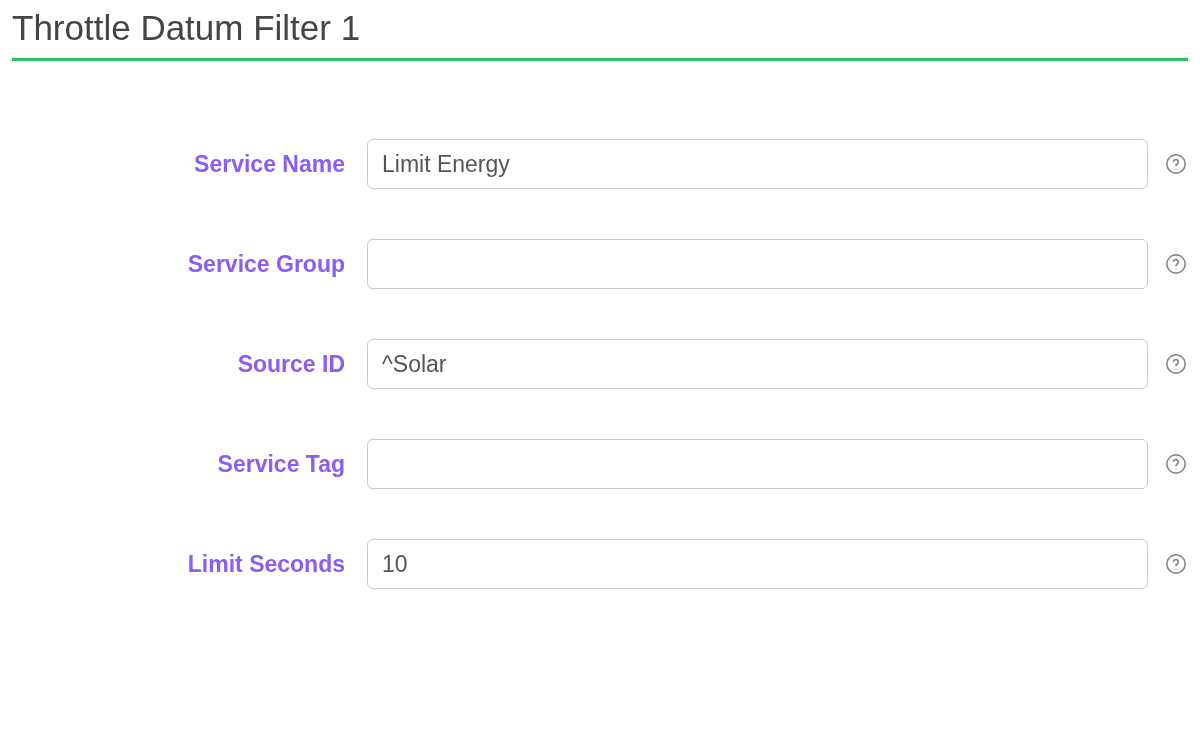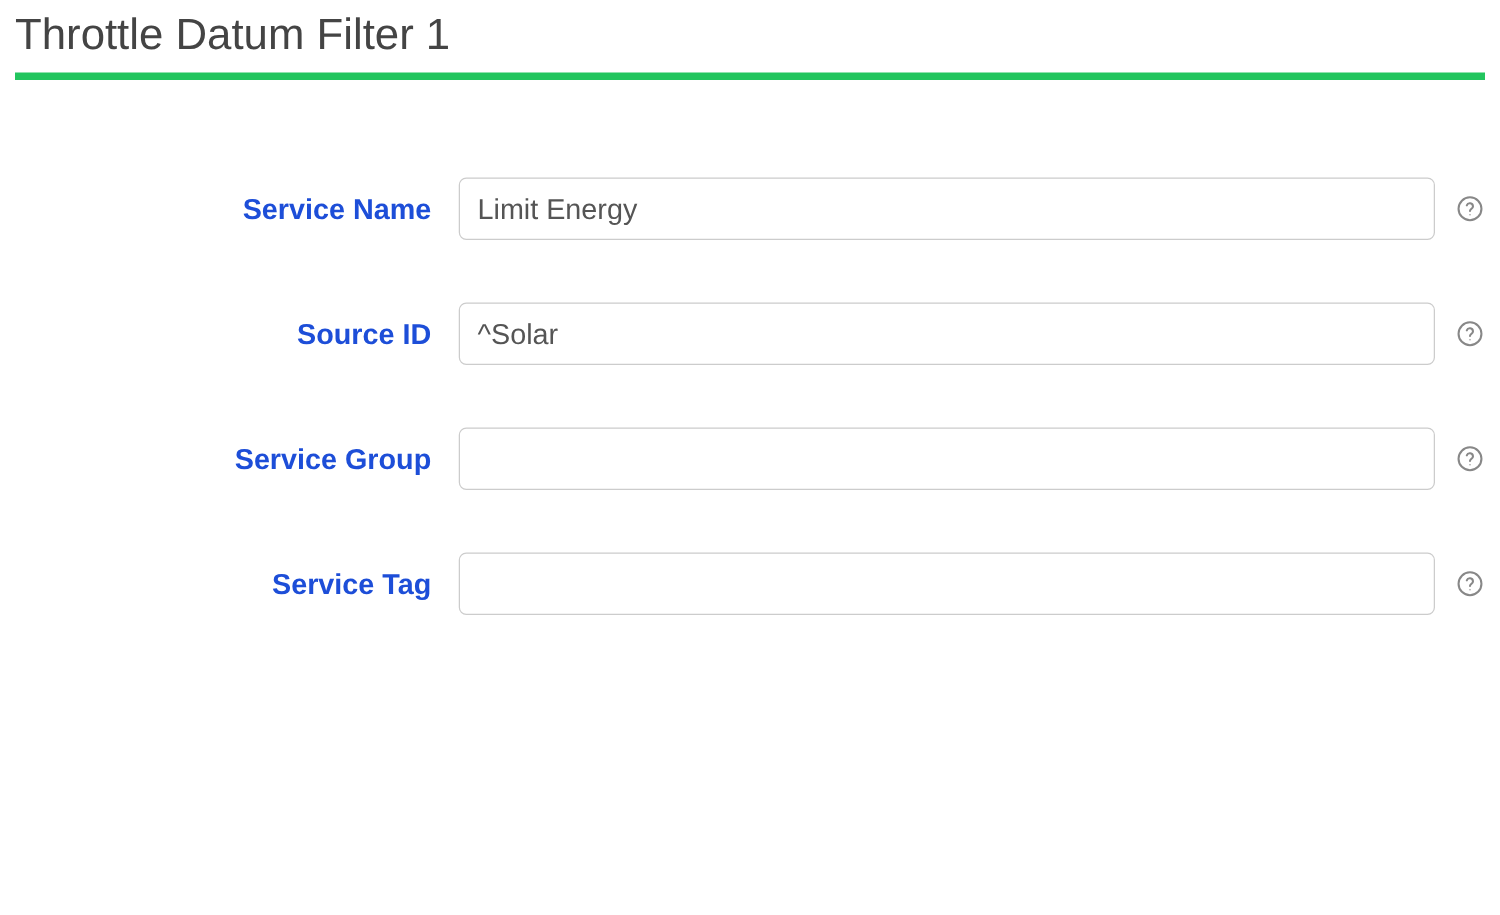--- a/index.html
+++ b/index.html
@@ -16,38 +16,38 @@
       padding: 0;
     }
     .page {
       padding: 8px 12px 0 12px;
     }
     .page-title {
       font-size: 35px;
       font-weight: 400;
       color: #444;
       padding-bottom: 10px;
-      border-bottom: 6px solid #22c55e;
+      border-bottom: 3px solid #22c55e;
       margin-bottom: 78px;
     }
     .form {
       width: 100%;
     }
     .form-row {
       display: flex;
       align-items: center;
       margin-bottom: 50px;
     }
     .form-label {
       width: 355px;
       text-align: right;
       padding-right: 22px;
       font-size: 23px;
       font-weight: 700;
-      color: #1d4ed8;
+      color: #8b5cf6;
     }
     .form-input-wrap {
       flex: 1;
       display: flex;
       align-items: center;
       gap: 16px;
     }
     .form-input {
       flex: 1;
       height: 50px;
@@ -91,37 +91,37 @@
           <svg viewBox="0 0 24 24" stroke-width="1.8">
             <circle cx="12" cy="12" r="10"></circle>
             <path d="M9.2 9a2.8 2.8 0 0 1 5.4 1c0 1.8-2.6 2.2-2.6 4" stroke-linecap="round"></path>
             <circle cx="12" cy="17.2" r="0.6" fill="#888" stroke="none"></circle>
           </svg>
         </span>
       </div>
     </div>
 
     <div class="form-row">
-      <label class="form-label">Source ID</label>
+      <label class="form-label">Service Group</label>
       <div class="form-input-wrap">
-        <input type="text" class="form-input" value="^Solar" style="">
+        <input type="text" class="form-input" value="" style="">
         <span class="help-icon">
           <svg viewBox="0 0 24 24" stroke-width="1.8">
             <circle cx="12" cy="12" r="10"></circle>
             <path d="M9.2 9a2.8 2.8 0 0 1 5.4 1c0 1.8-2.6 2.2-2.6 4" stroke-linecap="round"></path>
             <circle cx="12" cy="17.2" r="0.6" fill="#888" stroke="none"></circle>
           </svg>
         </span>
       </div>
     </div>
 
     <div class="form-row">
-      <label class="form-label">Service Group</label>
+      <label class="form-label">Source ID</label>
       <div class="form-input-wrap">
-        <input type="text" class="form-input" value="" style="">
+        <input type="text" class="form-input" value="^Solar" style="">
         <span class="help-icon">
           <svg viewBox="0 0 24 24" stroke-width="1.8">
             <circle cx="12" cy="12" r="10"></circle>
             <path d="M9.2 9a2.8 2.8 0 0 1 5.4 1c0 1.8-2.6 2.2-2.6 4" stroke-linecap="round"></path>
             <circle cx="12" cy="17.2" r="0.6" fill="#888" stroke="none"></circle>
           </svg>
         </span>
       </div>
     </div>
 
@@ -133,15 +133,28 @@
         <span class="help-icon">
           <svg viewBox="0 0 24 24" stroke-width="1.8">
             <circle cx="12" cy="12" r="10"></circle>
             <path d="M9.2 9a2.8 2.8 0 0 1 5.4 1c0 1.8-2.6 2.2-2.6 4" stroke-linecap="round"></path>
             <circle cx="12" cy="17.2" r="0.6" fill="#888" stroke="none"></circle>
           </svg>
         </span>
       </div>
     </div>
 
+    <div class="form-row">
+      <label class="form-label">Limit Seconds</label>
+      <div class="form-input-wrap">
+        <input type="text" class="form-input" value="10" style="">
+        <span class="help-icon">
+          <svg viewBox="0 0 24 24" stroke-width="1.8">
+            <circle cx="12" cy="12" r="10"></circle>
+            <path d="M9.2 9a2.8 2.8 0 0 1 5.4 1c0 1.8-2.6 2.2-2.6 4" stroke-linecap="round"></path>
+            <circle cx="12" cy="17.2" r="0.6" fill="#888" stroke="none"></circle>
+          </svg>
+        </span>
+      </div>
+    </div>
 
   </div>
 </div>
 
 </body></html>

